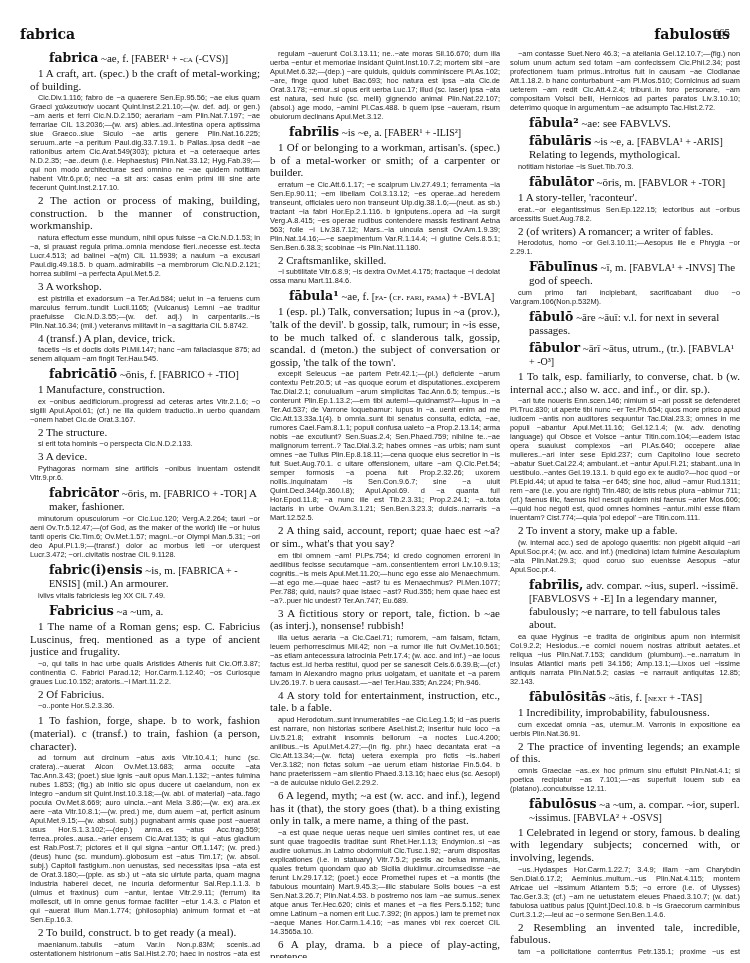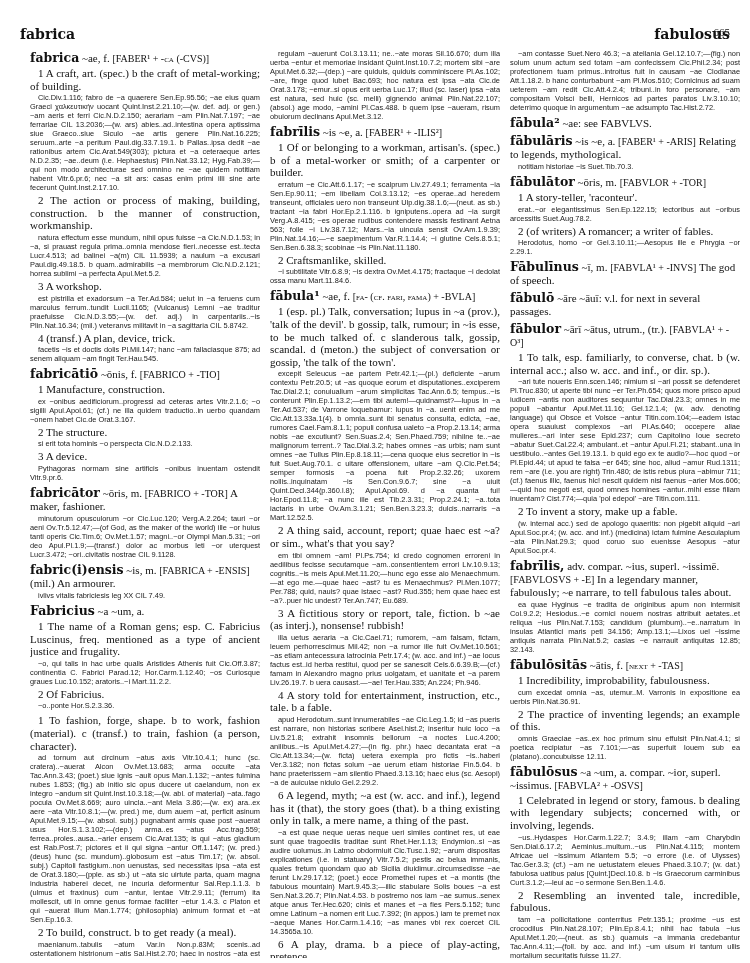--- a/index.html
+++ b/index.html
@@ -4,21 +4,21 @@
 <style>
   html, body { margin: 0; padding: 0; background: #ffffff; }
   body { width: 750px; height: 963px; overflow: hidden; position: relative; color: #111; font-family: "DejaVu Serif", "Liberation Serif", serif; }
   .running-head { position: absolute; top: 26px; left: 20px; right: 20px; height: 16px; }
   .rh-left { position: absolute; left: 0; top: 0; font-weight: bold; font-size: 14px; }
   .rh-center { position: absolute; left: 0; right: 0; top: 0; text-align: right; font-size: 11px; font-family: "Liberation Serif", serif; }
   .rh-right { position: absolute; right: 0; top: 0; font-weight: bold; font-size: 14px; }
   .columns { position: absolute; top: 48px; left: 30px; width: 710px; display: flex; gap: 10px; }
   .col { width: 230px; flex: 0 0 230px; overflow: hidden; height: 910px; }
   .entry { margin-bottom: 4px; }
-  .headword-line { font-family: "Liberation Serif", serif; font-size: 11px; line-height: 13px; margin-top: 3px; }
+  .headword-line { font-family: "Liberation Serif", serif; font-size: 11px; line-height: 13px; margin-top: 3px; margin-left: 19px; }
   .hw { font-weight: bold; font-size: 12.5px; font-family: "DejaVu Serif", serif; }
   .sc { font-variant: small-caps; font-size: 10px; }
   .sense { font-family: Liberation Serif, serif; font-size: 11px; line-height: 12.6px; margin-top: 2px; text-indent: 8px; text-align: justify; }
   .cit { font-family: Liberation Sans, sans-serif; font-size: 7.4px; line-height: 9px; text-align: justify; text-indent: 8px; color: #1a1a1a; margin-top: 1px; }
 </style>
 </head>
 <body>
 
 <div class="running-head">
   <span class="rh-left">fabrica</span>
@@ -98,32 +98,33 @@
       </div>
     </div>
   <div class="col">
       <div class="entry">
         <div class="cit">~am contasse Suet.Nero 46.3; ~a atellania Gel.12.10.7;—(fig.) non solum unum actum sed totam ~am confecissem Cic.Phil.2.34; post profectionem tuam primus..introitus fuit in causam ~ae Clodianae Att.1.18.2. b hanc conturbabunt ~am Pl.Mos.510; Cornicinus ad suam ueterem ~am redit Cic.Att.4.2.4; tribuni..in foro personare, ~am compositam Volsci belli, Hernicos ad partes paratos Liv.3.10.10; deterrimo quoque in argumentum ~ae adsumpto Tac.Hist.2.72.</div>
       </div>
       <div class="entry">
         <div class="headword-line"><span class="hw">fābula²</span> <span>~ae: see FABVLVS.</span> </div>
       </div>
       <div class="entry">
-        <div class="headword-line"><span class="hw">fābulāris</span> <span>~is ~e, a.</span> <span class="sc">[FABER¹ + -ARIS]</span> <span>Relating to legends, mythological.</span></div>
+        <div class="headword-line"><span class="hw">fābulāris</span> <span>~is ~e, a.</span> <span class="sc">[FABVLA¹ + -ARIS]</span> <span>Relating to legends, mythological.</span></div>
         <div class="cit">notitiam historiae ~is Suet.Tib.70.3.</div>
       </div>
       <div class="entry">
         <div class="headword-line"><span class="hw">fābulātor</span> <span>~ōris, m.</span> <span class="sc">[FABVLOR + -TOR]</span> </div>
         <div class="sense">1 A story-teller, 'raconteur'.</div>
         <div class="cit">erat..~or elegantissimus Sen.Ep.122.15; lectoribus aut ~oribus arcessitis Suet.Aug.78.2.</div>
         <div class="sense">2 (of writers) A romancer; a writer of fables.</div>
         <div class="cit">Herodotus, homo ~or Gel.3.10.11;—Aesopus ille e Phrygia ~or 2.29.1.</div>
       </div>
       <div class="entry">
         <div class="headword-line"><span class="hw">Fābulīnus</span> <span>~ī, m.</span> <span class="sc">[FABVLA¹ + -INVS]</span> <span>The god of speech.</span></div>
+        <div class="cit">cum primo fari incipiebant, sacrificabant diuo ~o Var.gram.106(Non.p.532M).</div>
       </div>
       <div class="entry">
         <div class="headword-line"><span class="hw">fābulō</span> <span>~āre ~āuī: v.l. for next in several passages.</span> </div>
       </div>
       <div class="entry">
         <div class="headword-line"><span class="hw">fābulor</span> <span>~ārī ~ātus, utrum., (tr.).</span> <span class="sc">[FABVLA¹ + -O³]</span> </div>
         <div class="sense">1 To talk, esp. familiarly, to converse, chat. b (w. internal acc.; also w. acc. and inf., or dir. sp.).</div>
         <div class="cit">~ari tute noueris Enn.scen.146; nimium si ~ari possit se defenderet Pl.Truc.830; ut aperte tibi nunc ~er Ter.Ph.654; quos more prisco apud iudicem ~antis non auditores sequuntur Tac.Dial.23.3; omnes in me populi ~abantur Apul.Met.11.16; Gel.12.1.4; (w. adv. denoting language) qui Obsce et Volsce ~antur Titin.com.104;—eadem istac opera suauiust complexos ~ari Pl.As.640; occepere aliae mulieres..~ari inter sese Epid.237; cum Capitolino Ioue secreto ~abatur Suet.Cal.22.4; ambulant..et ~antur Apul.Fl.21; stabant..una in uestibulo..~antes Gel.19.13.1. b quid ego ex te audio?—hoc quod ~or Pl.Epid.44; ut apud te falsa ~er 645; sine hoc, aliud ~amur Rud.1311; rem ~are (i.e. you are right) Trin.480; de istis rebus plura ~abimur 711; (cf.) faenus illic, faenus hic! nescit quidem nisi faenus ~arier Mos.606;—quid hoc negoti est, quod omnes homines ~antur..mihi esse filiam inuentam? Cist.774;—quia 'pol edepol' ~are Titin.com.111.</div>
         <div class="sense">2 To invent a story, make up a fable.</div>
         <div class="cit">(w. internal acc.) sed de apologo quaeritis: non pigebit aliquid ~ari Apul.Soc.pr.4; (w. acc. and inf.) (medicina) ictam fulmine Aesculapium ~ata Plin.Nat.29.3; quod coruo suo euenisse Aesopus ~atur Apul.Soc.pr.4.</div>

